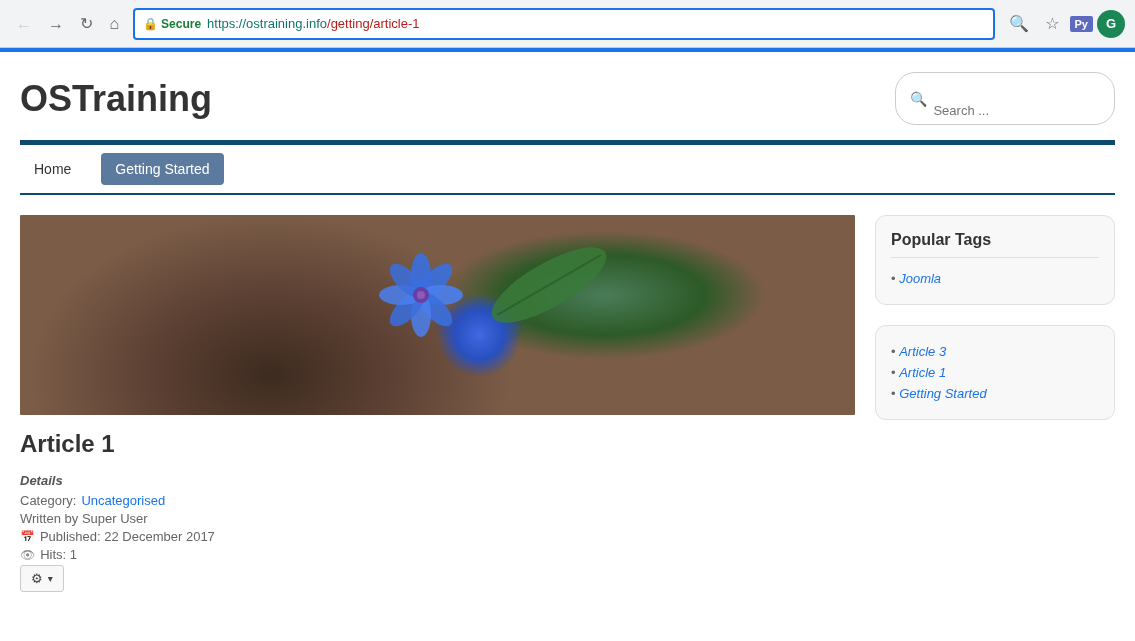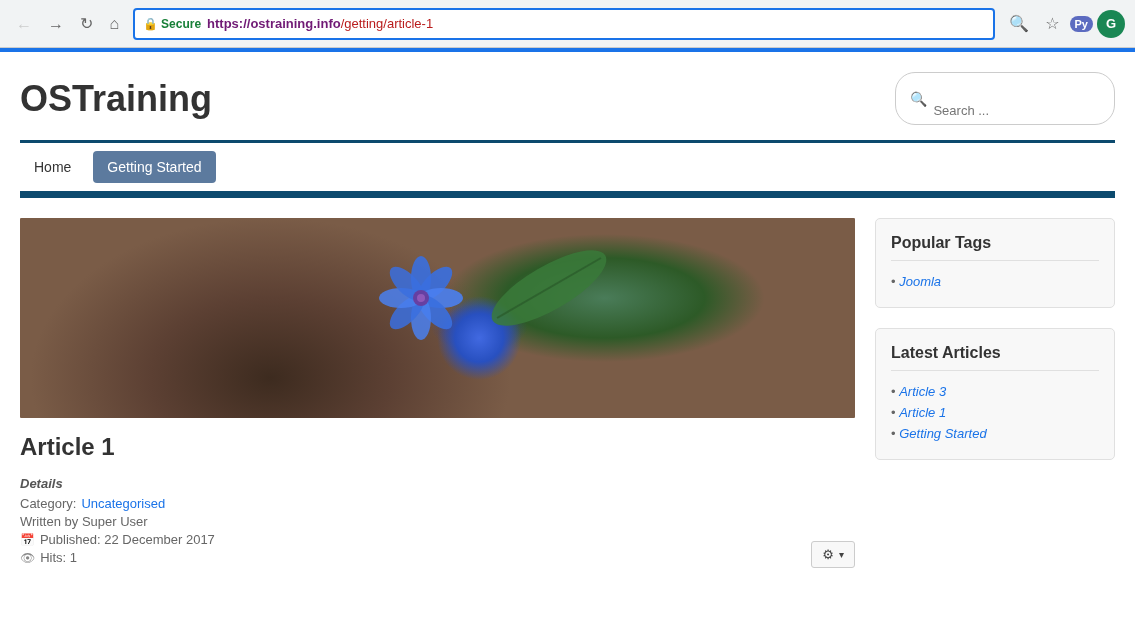--- a/index.html
+++ b/index.html
@@ -49,21 +49,21 @@
     }
     .lock-icon { font-size: 12px; }
     .address-text {
       flex: 1;
       font-size: 13px;
       color: #333;
       outline: none;
       border: none;
       background: transparent;
     }
-    .address-text span.host { color: #701a75; font-weight: 700; }
+    .address-text span.host { color: #0f766e; font-weight: 400; }
     .address-text span.path { color: #b91c1c; }
     .toolbar-icons {
       display: flex;
       align-items: center;
       gap: 4px;
     }
     .toolbar-icon-btn {
       background: none;
       border: none;
       cursor: pointer;
@@ -81,21 +81,21 @@
       display: flex;
       align-items: center;
       justify-content: center;
       font-size: 13px;
       font-weight: bold;
       cursor: pointer;
     }
     .ext-icon {
       background: #5c6bc0;
       color: white;
-      border-radius: 8px;
+      border-radius: 2px;
       padding: 2px 5px;
       font-size: 11px;
       font-weight: bold;
       cursor: pointer;
     }
 
     
     .browser-stripe {
       height: 4px;
       background: #1a73e8;
@@ -107,21 +107,21 @@
       margin: 0 auto;
       padding: 0 20px;
     }
 
     
     .site-header {
       display: flex;
       justify-content: space-between;
       align-items: center;
       padding: 20px 0 15px 0;
-      border-bottom: 3px solid #0c4a6e;
+      border-bottom: 5px solid #0c4a6e;
     }
     .site-title {
       font-size: 36px;
       font-weight: bold;
       color: #333;
       font-family: Arial, sans-serif;
     }
     .search-box {
       display: flex;
       align-items: center;
@@ -139,23 +139,23 @@
       color: #404040;
       background: transparent;
       flex: 1;
       margin-top: 24px;
     }
     .search-icon-svg { color: #aaa; font-size: 14px; }
 
     
     .site-nav {
       padding: 8px 0;
-      border-bottom: 7px solid #0c4a6e;
-      display: flex;
-      gap: 8px;
+      border-bottom: 2px solid #0c4a6e;
+      display: flex;
+      gap: 16px;
     }
     .nav-item {
       padding: 8px 14px;
       text-decoration: none;
       color: #333;
       font-size: 14px;
       border-radius: 3px;
     }
     .nav-item.active {
       background: #5c7a9e;
@@ -200,21 +200,22 @@
       font-size: 24px;
       font-weight: bold;
       color: #333;
       margin-bottom: 15px;
     }
 
     
     .article-details {
       display: flex;
       justify-content: space-between;
-      align-items: flex-end;
+      align-items: flex-start;
+      flex-direction: column;
     }
     .details-left {}
     .details-heading {
       font-size: 13px;
       font-weight: bold;
       color: #555;
       margin-bottom: 5px;
       font-style: italic;
     }
     .details-row {
@@ -240,21 +241,21 @@
       cursor: pointer;
       font-size: 13px;
       color: #444;
     }
     .action-btn .dropdown-arrow { font-size: 10px; }
 
     
     .sidebar-module {
       background: #f8f8f8;
       border: 1px solid #e0e0e0;
-      border-radius: 5px;
+      border-radius: 11px;
       margin-bottom: 20px;
       padding: 15px;
     }
     .module-title {
       font-size: 16px;
       font-weight: bold;
       color: #333;
       margin-bottom: 10px;
       padding-bottom: 8px;
       border-bottom: 1px solid #e0e0e0;
@@ -385,21 +386,20 @@
       <div class="sidebar-module">
         <div class="module-title">Popular Tags</div>
         <ul class="module-list">
           <li>
             <a href="#">Joomla</a>
           </li>
         </ul>
       </div>
 
       <div class="sidebar-module">
-        <div class="module-title">Latest Articles</div>
         <ul class="module-list">
           <li>
             <a href="#">Article 3</a>
           </li>
           <li>
             <a href="#">Article 1</a>
           </li>
           <li>
             <a href="#">Getting Started</a>
           </li>

